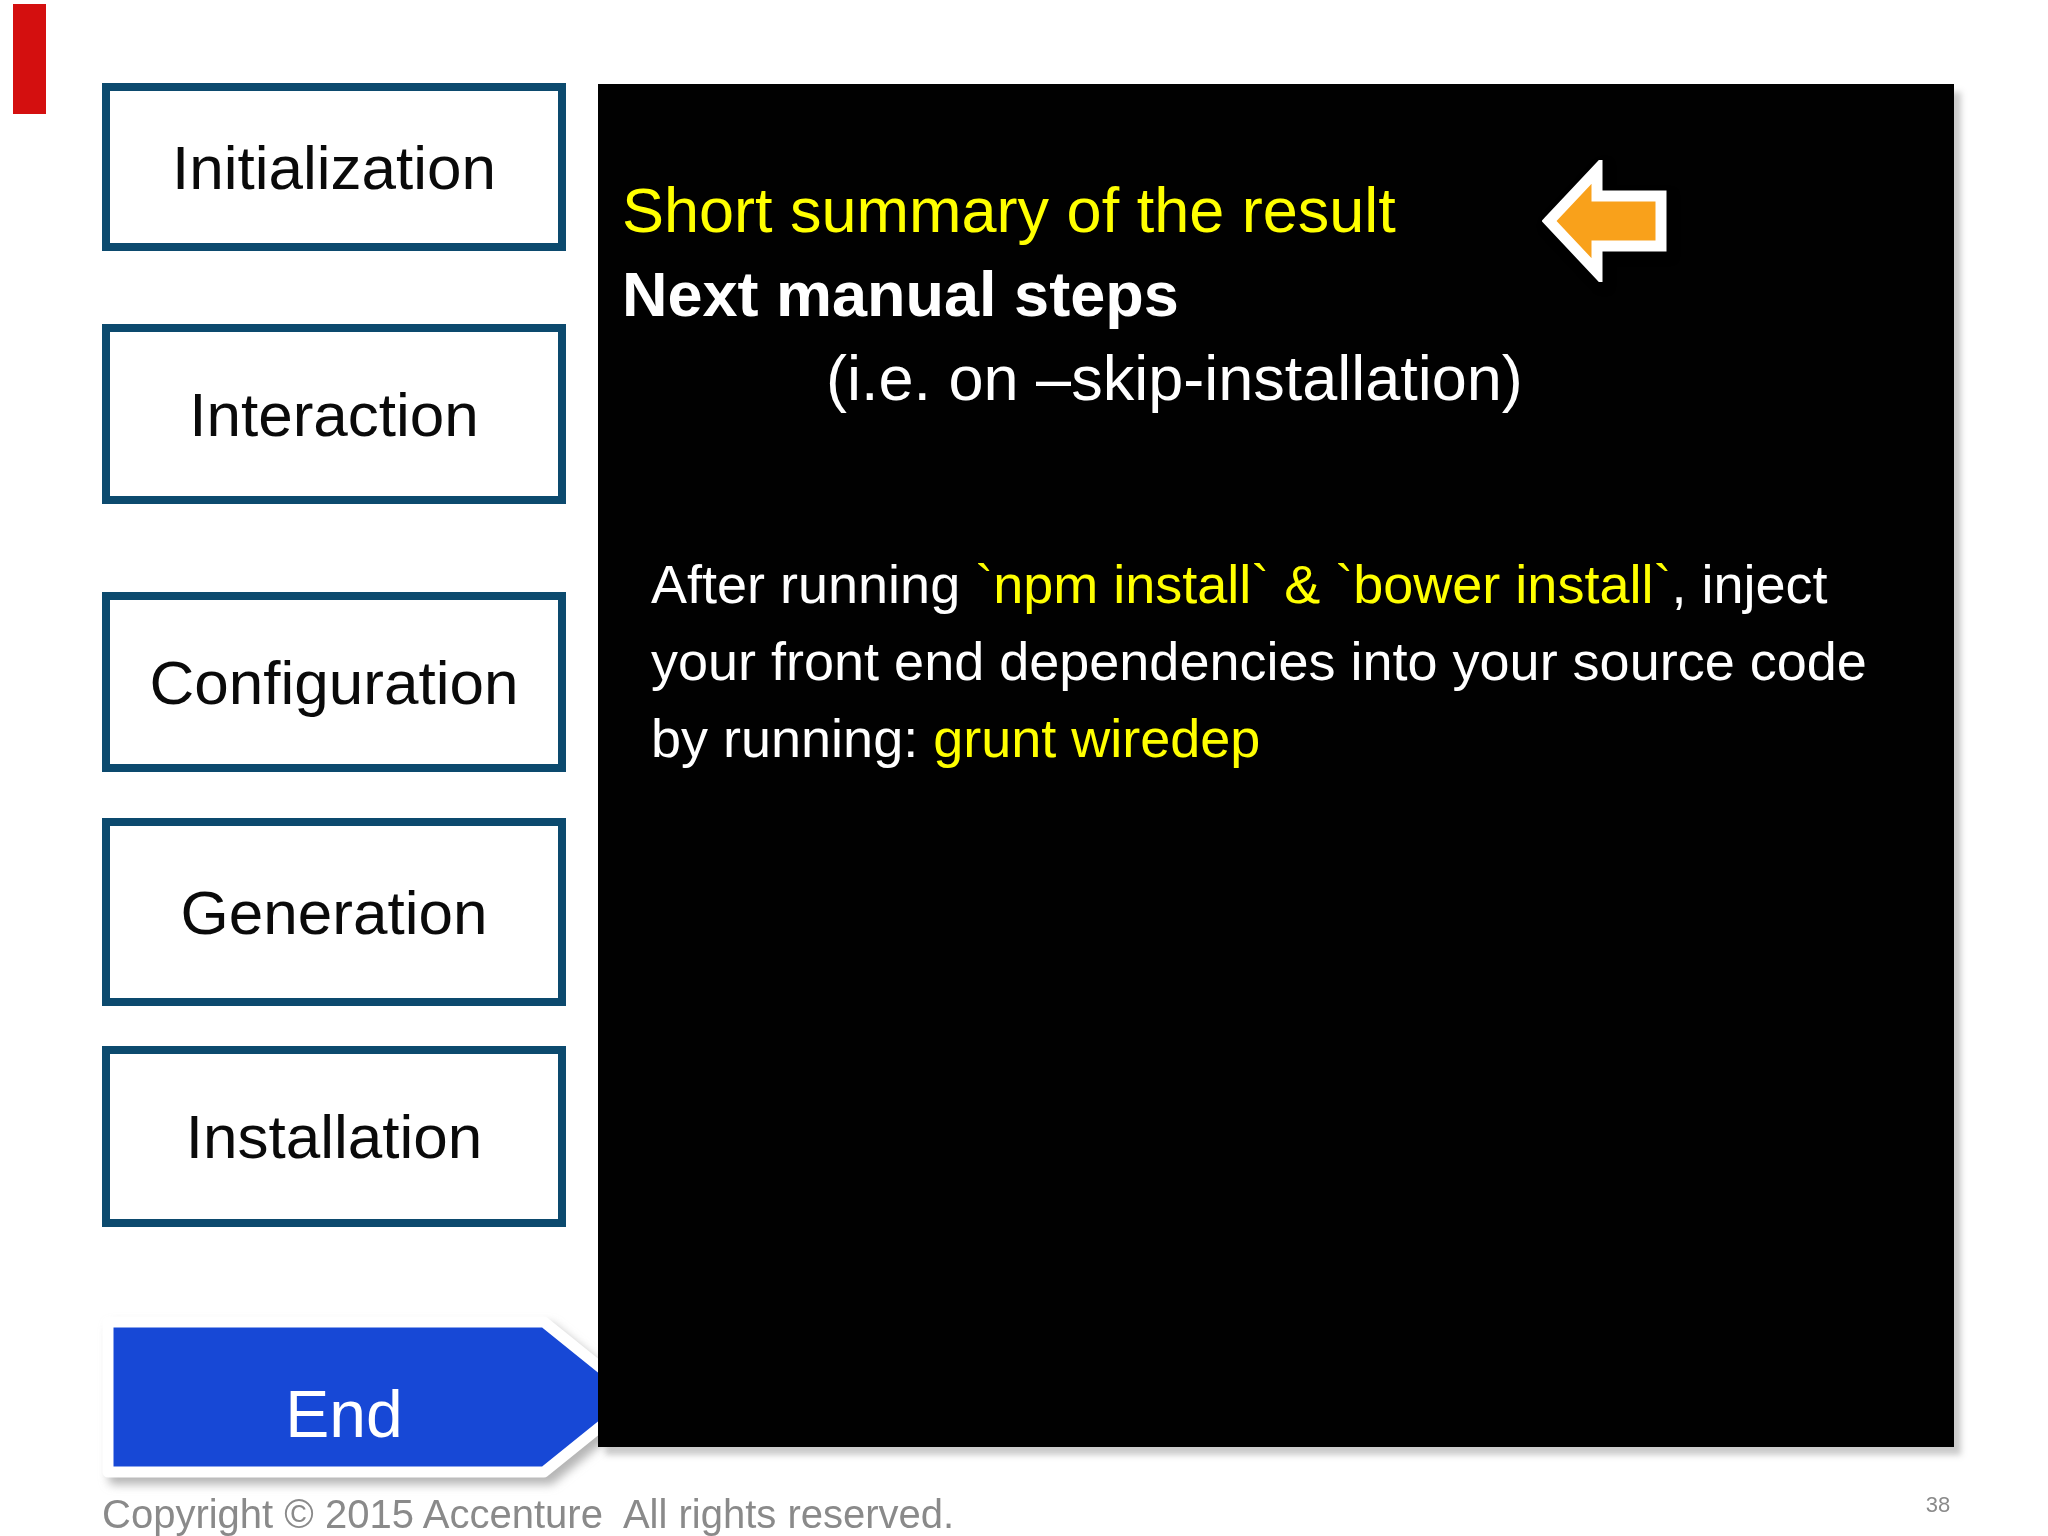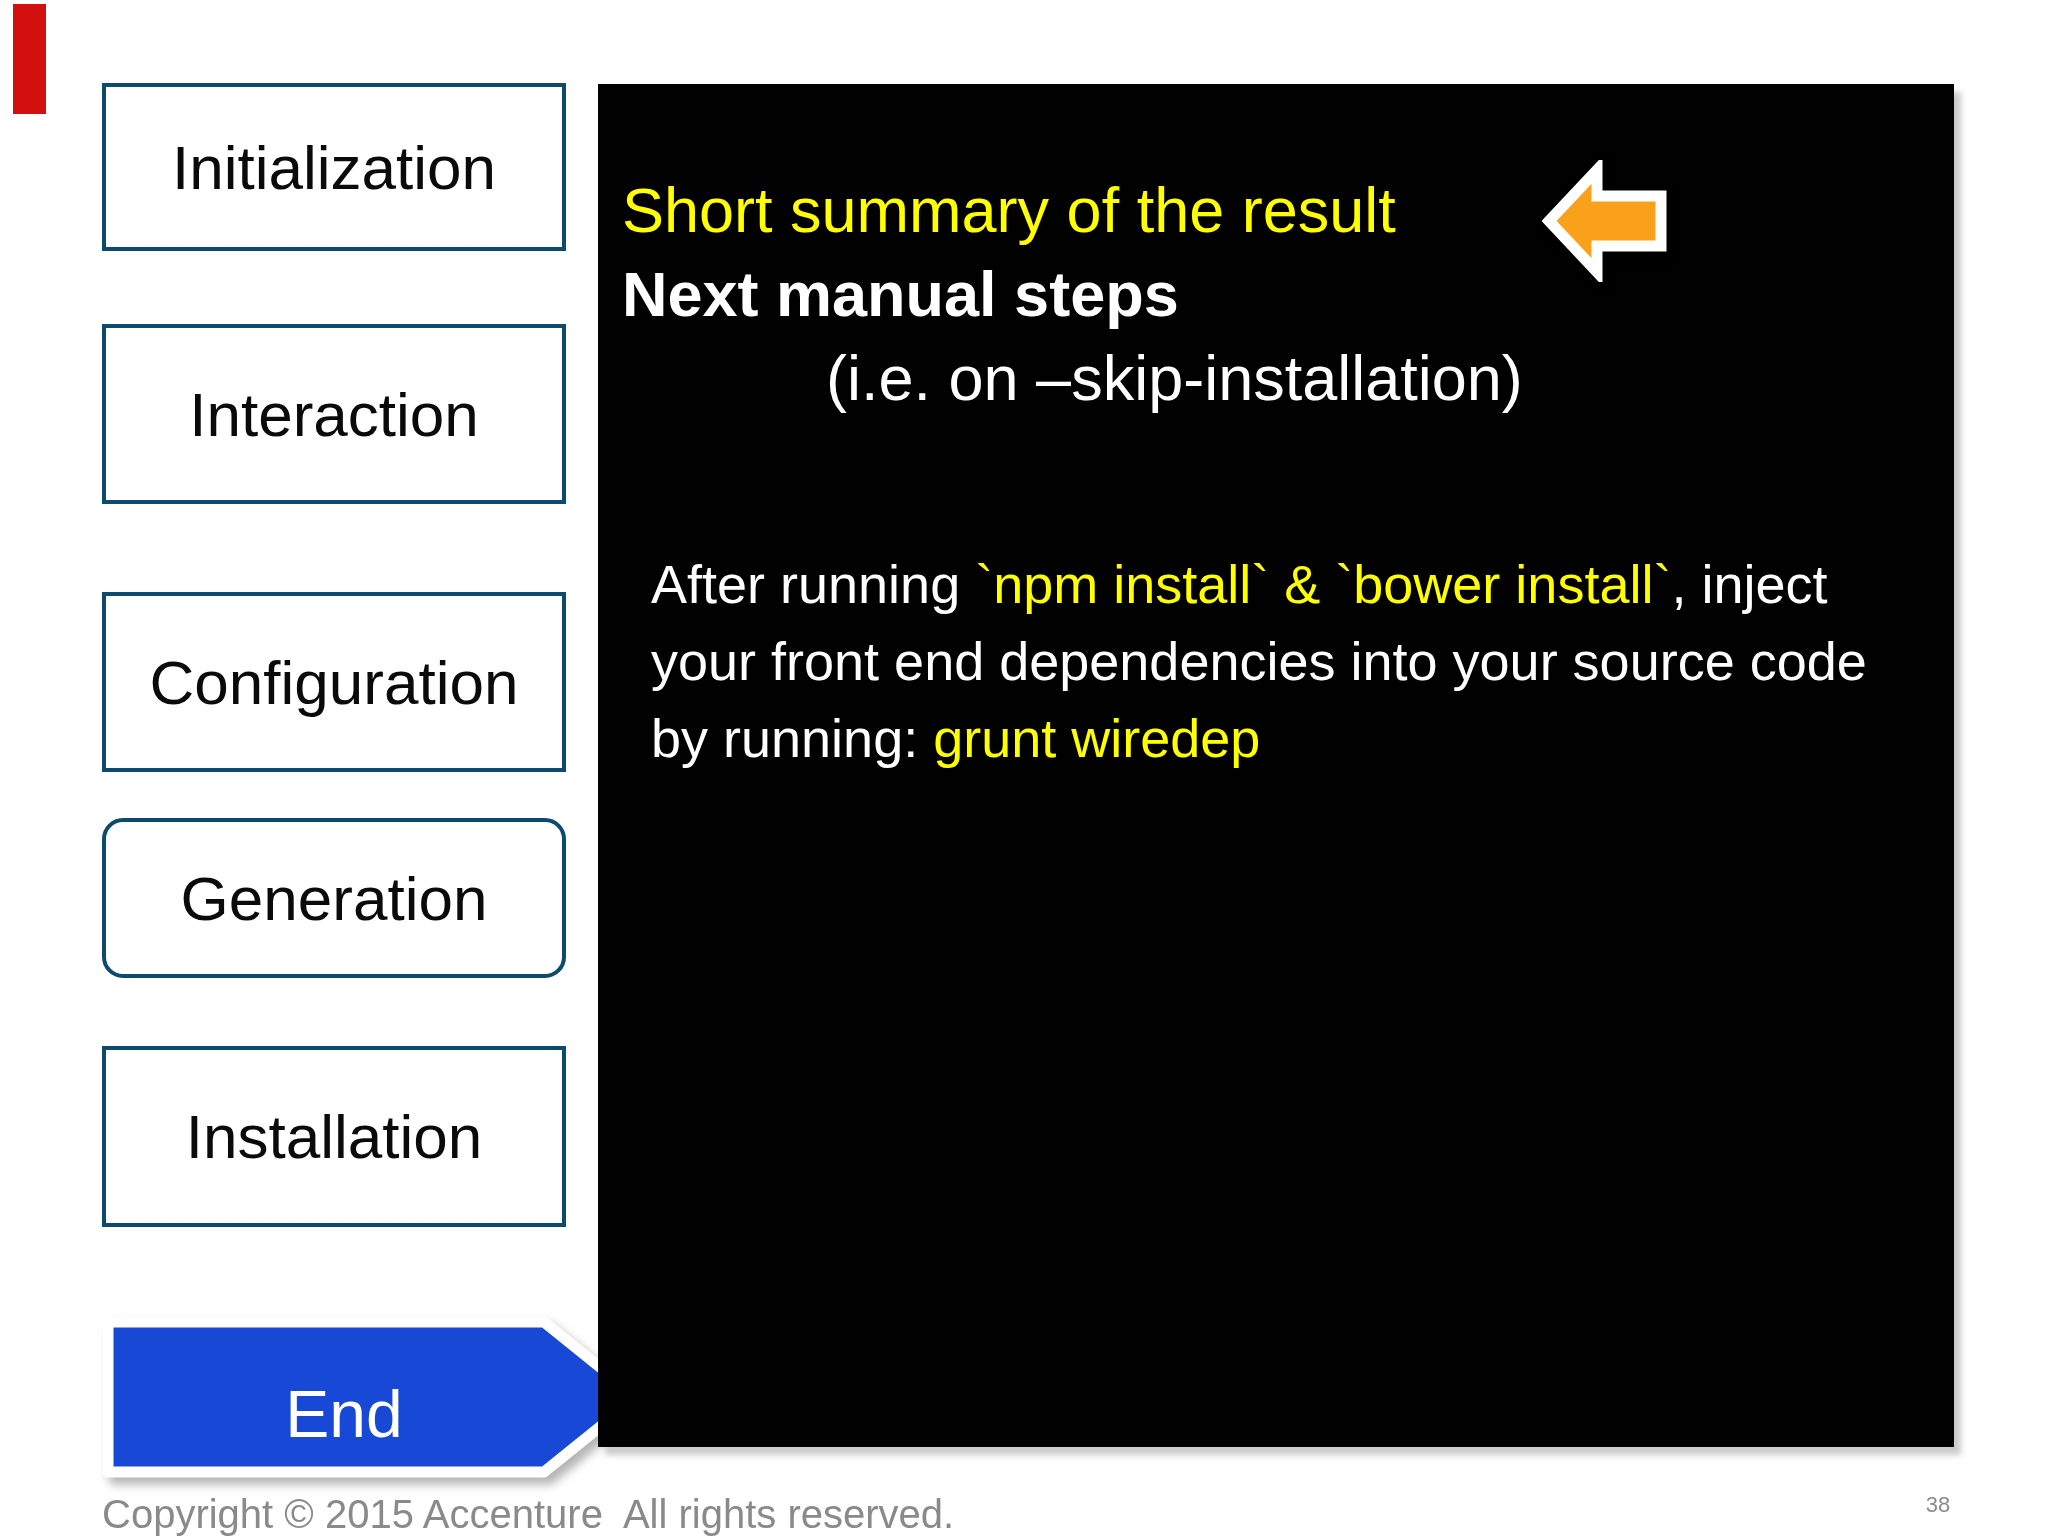--- a/index.html
+++ b/index.html
@@ -12,28 +12,28 @@
   }
   
   .red-marker{
     position:absolute;left:13px;top:4px;width:33px;height:110px;
     background:#d40f0f;
   }
   
   .step-box{
     position:absolute;left:102px;width:464px;
     box-sizing:border-box;
-    border:4px solid #0c4a6e;
+    border:8px solid #0c4a6e;
     background:#ffffff;
     display:flex;align-items:center;justify-content:center;
   }
   .s1{top:83px;height:168px;}
   .s2{top:324px;height:180px;}
   .s3{top:592px;height:180px;text-align:center;}
-  .s4{top:818px;height:160px;border-radius:21px;}
+  .s4{top:818px;height:188px;}
   .s5{top:1046px;height:181px;}
   .step-label{
     font-size:62px;color:#0a0a0a;letter-spacing:0px;white-space:nowrap;
   }
   
   .end-arrow-svg{
     position:absolute;left:86px;top:1294px;
     filter:drop-shadow(6px 7px 5px rgba(120,120,120,0.55));
   }
   .end-label{

